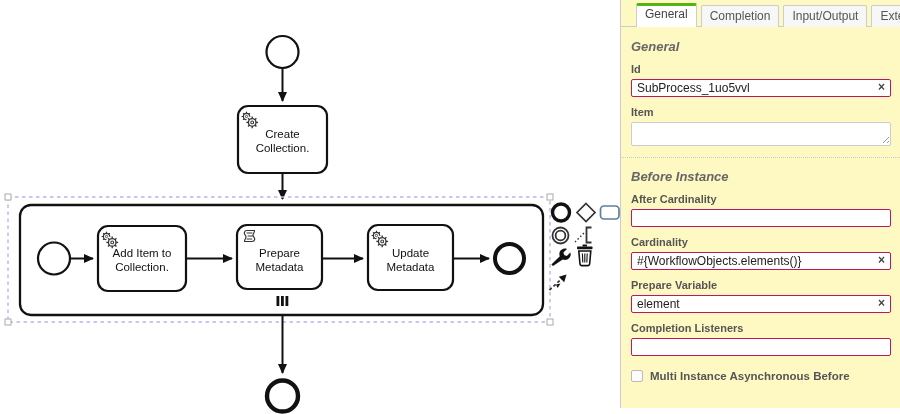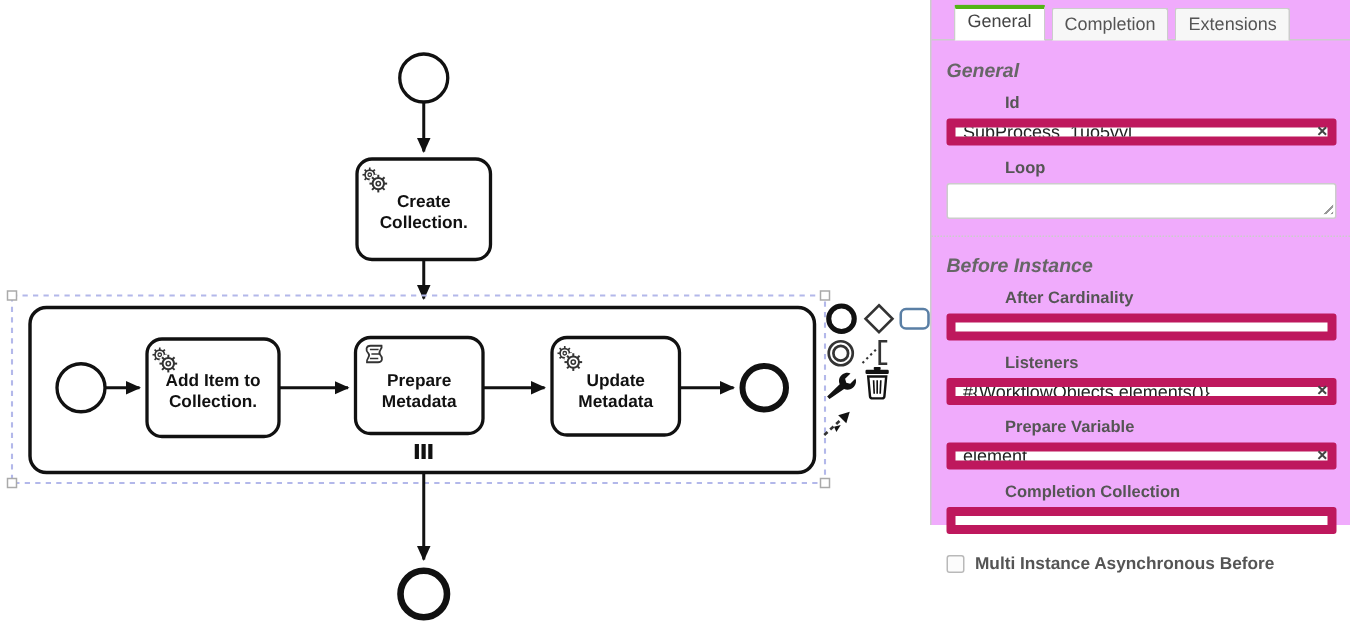--- a/index.html
+++ b/index.html
@@ -1,40 +1,40 @@
 <!DOCTYPE html>
 <html><head>
 <meta charset="utf-8">
 <style>
   * { box-sizing: border-box; margin: 0; padding: 0; }
   html,body { width:900px; height:414px; background:#fff; overflow:hidden;
               font-family:"Liberation Sans", sans-serif; }
   #stage { position:relative; width:900px; height:414px; background:#fff; }
 
   
-  #canvas { position:absolute; left:0; top:0; width:620px; height:414px;font-weight:bold; }
+  #canvas { position:absolute; left:0; top:0; width:620px; height:414px; }
   #canvas svg text { font-family:"Liberation Sans", sans-serif; font-size:11.5px; fill:#111; }
 
   
-  .panel { position:absolute; left:620px; top:0; width:280px; height:350px;
-           background:#f0abfc; border-left:1px solid #ccc; }
+  .panel { position:absolute; left:620px; top:0; width:280px; height:408px;
+           background:#fef9c3; border-left:1px solid #ccc; }
   .tabs-bar { display:flex; align-items:flex-end; gap:4px; padding:3px 0 0 15px;
               border-bottom:1px solid #ccc; height:27px; }
   .tab { font-size:12px; color:#555; background:#f7f7f7; border:1px solid #ccc;
          border-bottom:none; border-radius:2px 2px 0 0; padding:4px 8px 5px;
          position:relative; top:1px; line-height:12px; cursor:pointer; }
   .tab.active { background:#fff; color:#444; border-top:3px solid #52b415;
                 padding-top:2px; padding-bottom:7px; z-index:2; }
   .pp-content { padding:8px 9px 0 10px; }
   .section-title { font-size:13px; font-weight:bold; font-style:italic; color:#666;
                    margin:4px 0 9px; }
   .field { margin-bottom:9px; position:relative; }
   .field-label { display:block; font-size:11px; font-weight:bold; color:#555;
-                 margin-bottom:4px;margin-left:39px; }
-  .text-input { display:block; width:100%; height:18px; border:6px solid #be185d;
+                 margin-bottom:4px; }
+  .text-input { display:block; width:100%; height:18px; border:1px solid #be185d;
                 border-radius:2px; font-size:12px; padding:1px 18px 1px 5px;
                 color:#222; font-family:"Liberation Sans", sans-serif; outline:none; }
   .text-input.no-clear { padding-right:5px; }
   .clear-btn { position:absolute; right:6px; bottom:4px; font-size:12px; line-height:11px;
                font-weight:bold; color:#444; cursor:pointer; }
   .name-area { display:block; width:100%; height:24px; border:1px solid #ccc;
                border-radius:2px; resize:none; font-size:12px; padding:2px 5px;
                font-family:"Liberation Sans", sans-serif; outline:none; }
   .grip { position:absolute; right:2px; bottom:3px; width:9px; height:9px;
           background:repeating-linear-gradient(135deg, transparent 0 2px, #999 2px 3px);
@@ -183,62 +183,63 @@
           <path d="M556,284.5 L560.5,283.4 L557.6,288 Z" fill="#111"></path>
         </g>
       </g>
     </svg>
   </div>
 
   <div class="panel">
     <div class="tabs-bar">
       <div class="tab active">General</div>
       <div class="tab">Completion</div>
+      <div class="tab">Input/Output</div>
       <div class="tab">Extensions</div>
     </div>
 
     <div class="pp-content">
 
       <div class="section-title">General</div>
 
       <div class="field">
         <label class="field-label">Id</label>
         <input class="text-input" type="text" value="SubProcess_1uo5vvl" style="">
         <span class="clear-btn">×</span>
       </div>
 
       <div class="field">
-        <label class="field-label">Loop</label>
+        <label class="field-label">Item</label>
         <textarea class="name-area" value="" style=""></textarea>
         <span class="grip"></span>
       </div>
 
       <div class="divider"></div>
 
       <div class="section-title">Before Instance</div>
 
       <div class="field">
         <label class="field-label">After Cardinality</label>
         <input class="text-input no-clear" type="text" value="" style="">
       </div>
 
       <div class="field">
-        <label class="field-label">Listeners</label>
+        <label class="field-label">Cardinality</label>
         <input class="text-input" type="text" value="#{WorkflowObjects.elements()}" style="">
         <span class="clear-btn">×</span>
       </div>
 
       <div class="field">
         <label class="field-label">Prepare Variable</label>
         <input class="text-input" type="text" value="element" style="">
         <span class="clear-btn">×</span>
       </div>
 
       <div class="field">
-        <label class="field-label">Completion Collection</label>
+        <label class="field-label">Completion Listeners</label>
         <input class="text-input no-clear" type="text" value="" style="">
       </div>
 
       <div class="checkbox-row">
         <span class="checkbox"></span>
         <span class="checkbox-label">Multi Instance Asynchronous Before</span>
       </div>
 
 
     </div>

